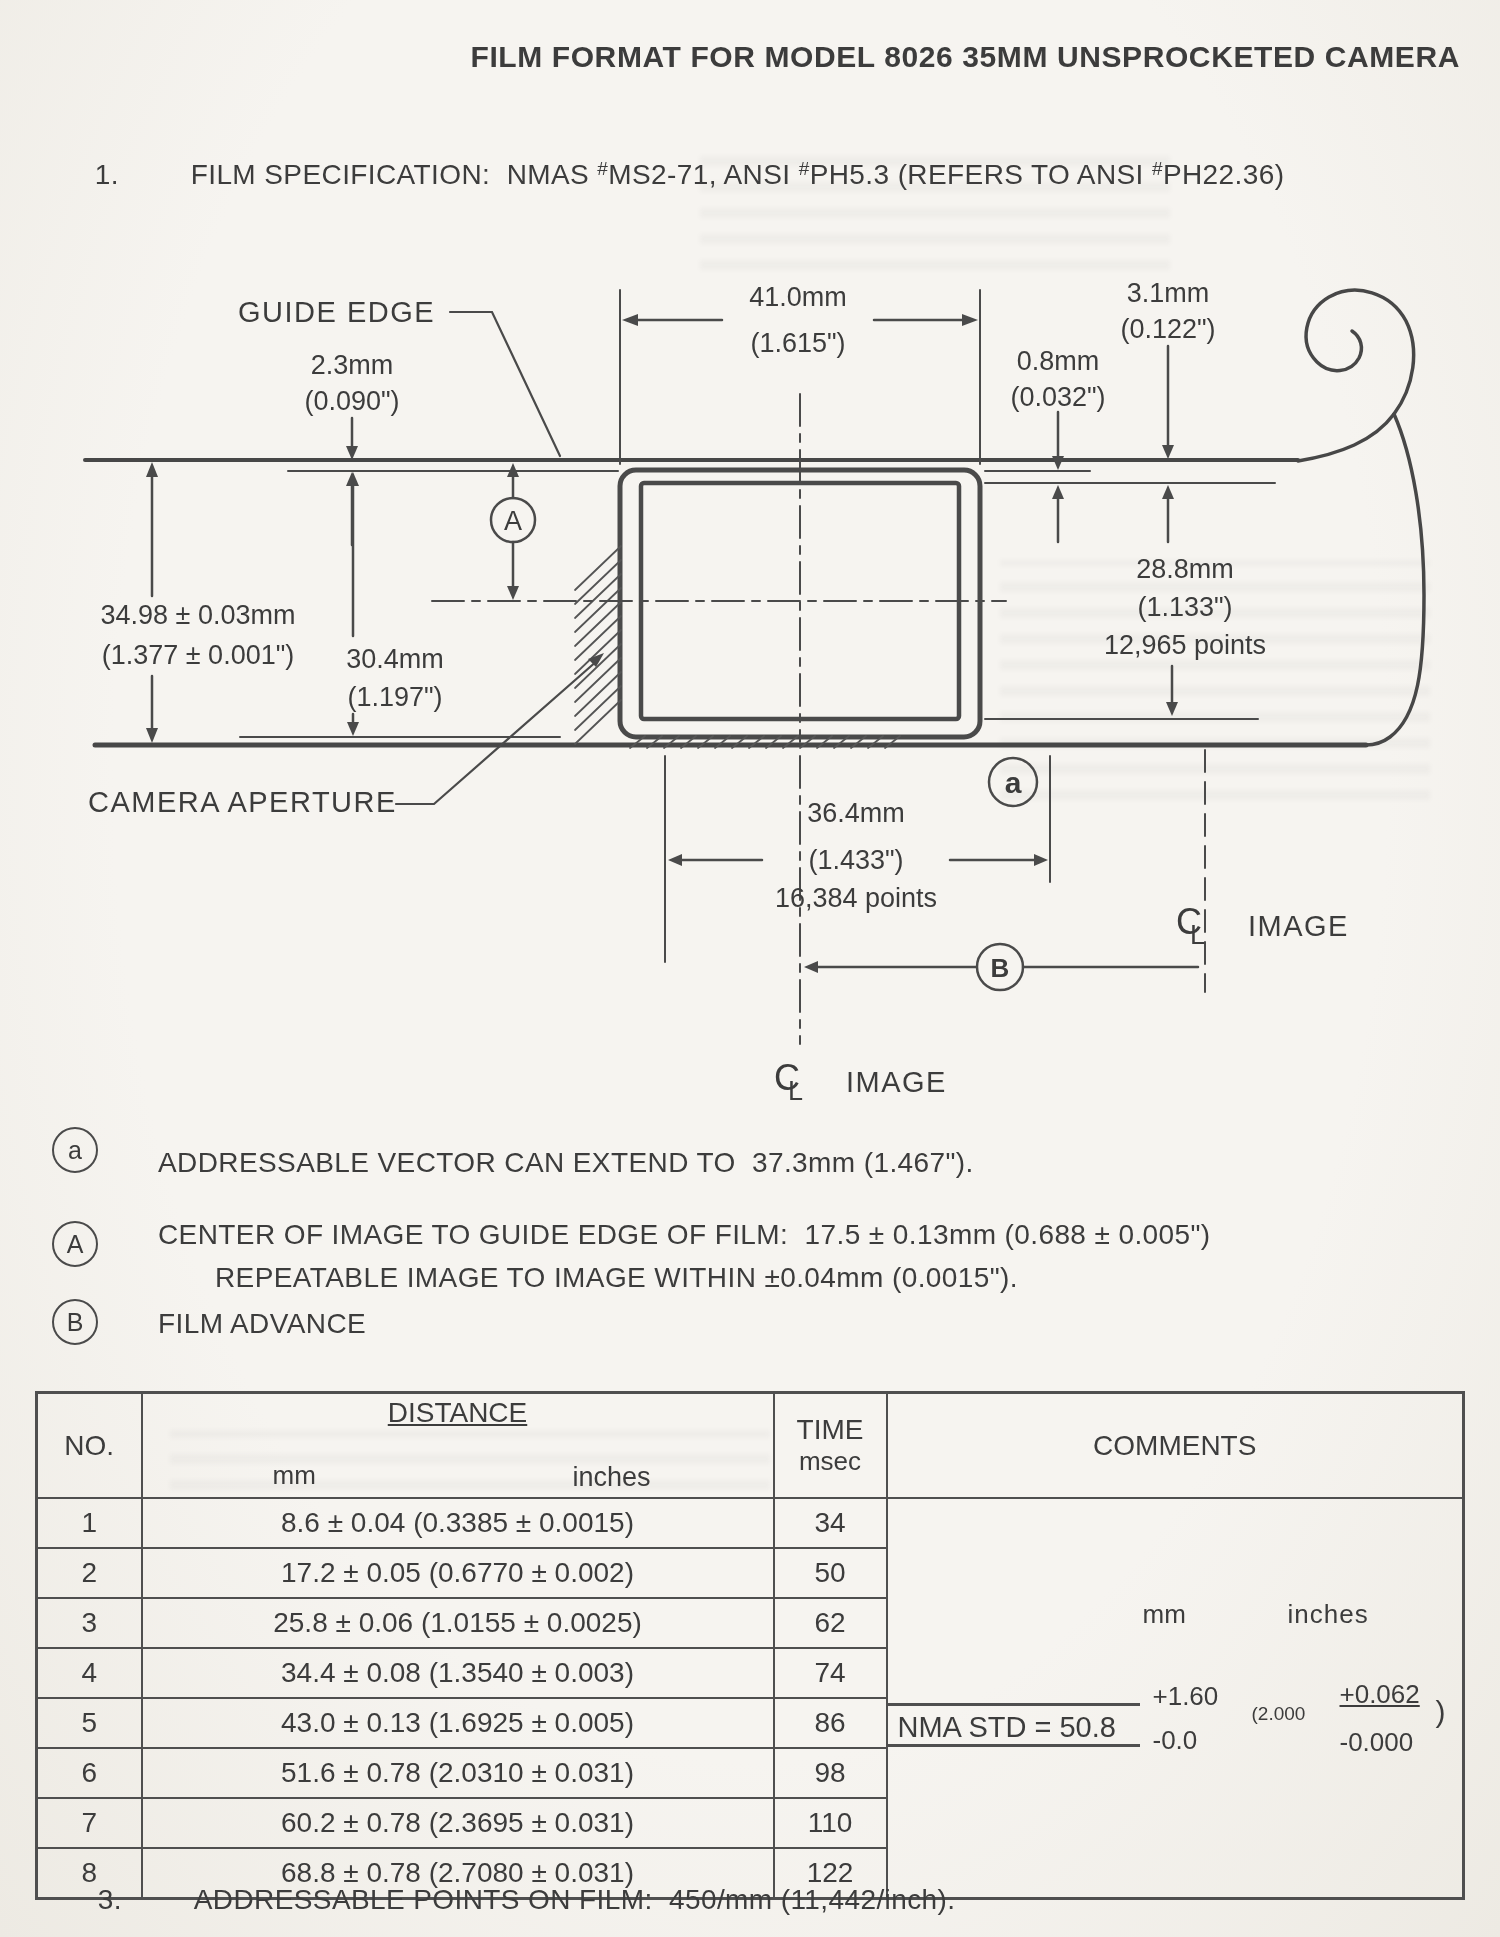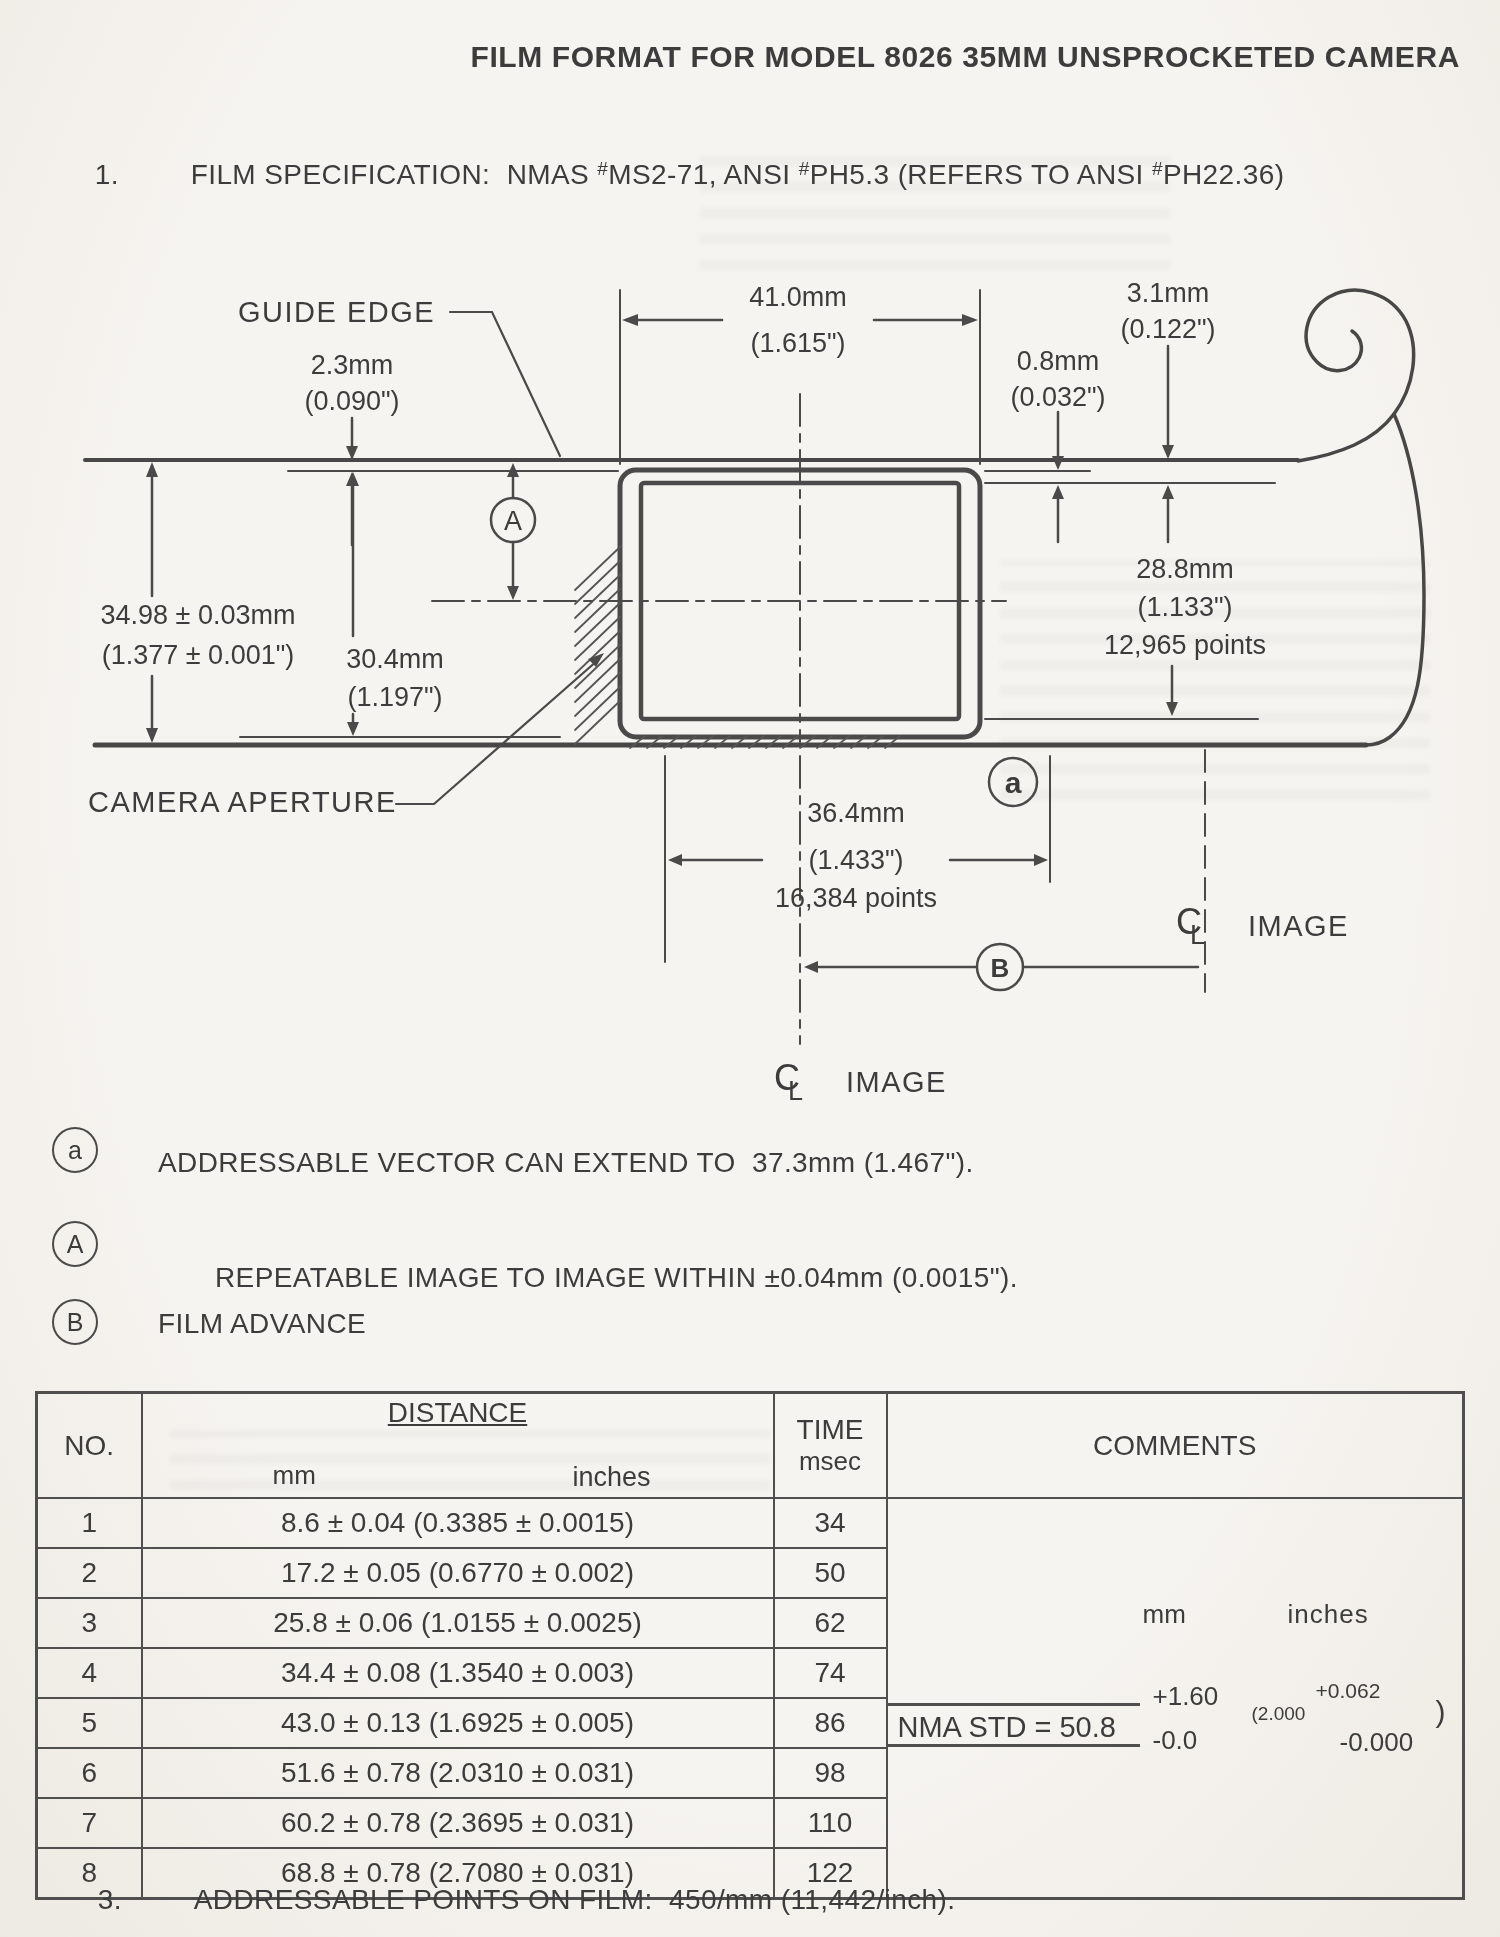--- a/index.html
+++ b/index.html
@@ -208,20 +208,21 @@
         <text x="788" y="1100" font-size="27">L</text>
         <text x="846" y="1092" font-size="29" letter-spacing="1.5">IMAGE</text>
       </g>
     </g>
   </svg>
 
   <div class="note-circle" style="left:52px;top:1127px;">a</div>
   <div class="note-text" style="left:158px;top:1136px;margin-top:11px;">ADDRESSABLE VECTOR CAN EXTEND TO  37.3mm (1.467").</div>
 
   <div class="note-circle" style="left:52px;top:1221px;">A</div>
+  <div class="note-text" style="left:158px;top:1219px;">CENTER OF IMAGE TO GUIDE EDGE OF FILM:  17.5 ± 0.13mm (0.688 ± 0.005")</div>
   <div class="note-text" style="left:215px;top:1262px;">REPEATABLE IMAGE TO IMAGE WITHIN ±0.04mm (0.0015").</div>
 
   <div class="note-circle" style="left:52px;top:1299px;">B</div>
   <div class="note-text" style="left:158px;top:1308px;">FILM ADVANCE</div>
 
   <table class="adv">
     <colgroup>
         <col style="width:105px">
         <col style="width:632px">
         <col style="width:113px">
@@ -247,21 +248,21 @@
       <td>34</td>
       <td class="comments-cell" rowspan="8">
         <span class="abs" style="left:255px;top:100px;font-size:26px;">mm</span>
         <span class="abs" style="left:400px;top:100px;font-size:26px;letter-spacing:1px;">inches</span>
         <span class="cline" style="left:0;top:204px;width:252px;"></span>
         <span class="abs" style="left:10px;top:212px;font-size:29px;">NMA STD = 50.8</span>
         <span class="cline" style="left:0;top:245px;width:252px;"></span>
         <span class="abs" style="left:265px;top:182px;font-size:26px;">+1.60</span>
         <span class="abs" style="left:265px;top:226px;font-size:26px;">-0.0</span>
         <span class="abs" style="left:364px;top:204px;font-size:19px;">(2.000</span>
-        <span class="abs" style="left:428px;top:180px;font-size:21px;">+0.062</span>
+        <span class="abs" style="left:452px;top:180px;font-size:26px;text-decoration:underline;">+0.062</span>
         <span class="abs" style="left:452px;top:228px;font-size:26px;">-0.000</span>
         <span class="abs" style="left:548px;top:196px;font-size:30px;">)</span>
       </td>
     </tr>
     <tr style="height:41px;">
       <td>2</td>
           <td>17.2 ± 0.05 (0.6770 ± 0.002)</td>
           <td>50</td>
         </tr>
     <tr style="height:41px;">

